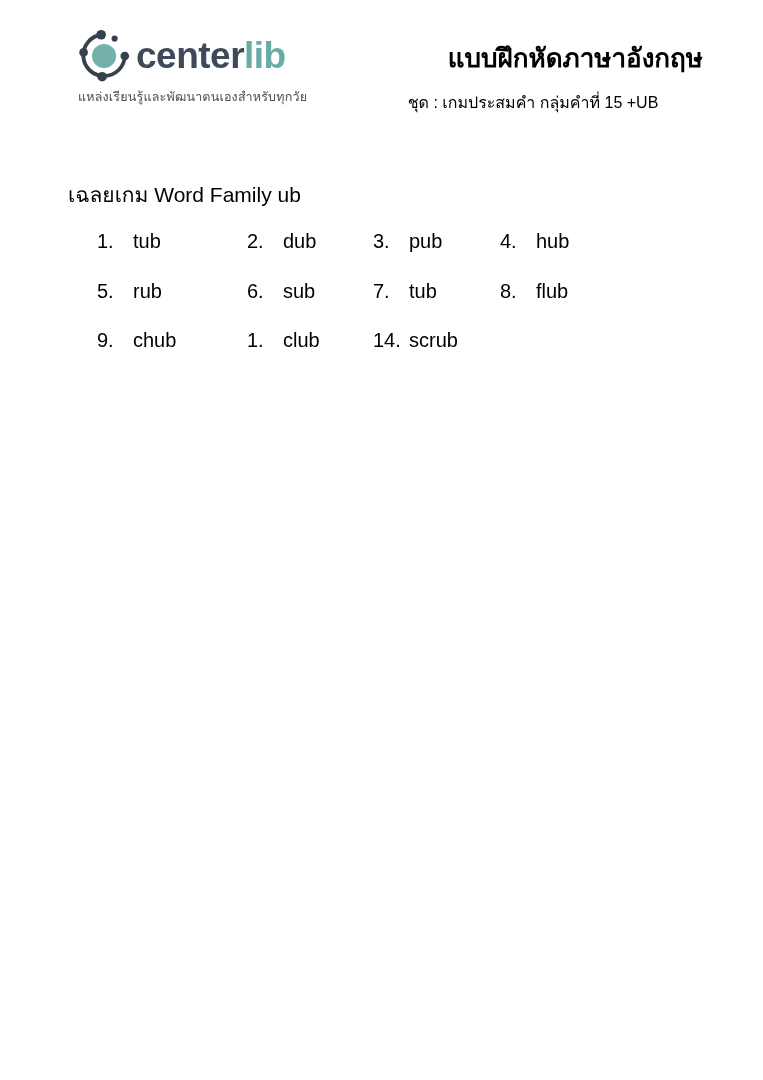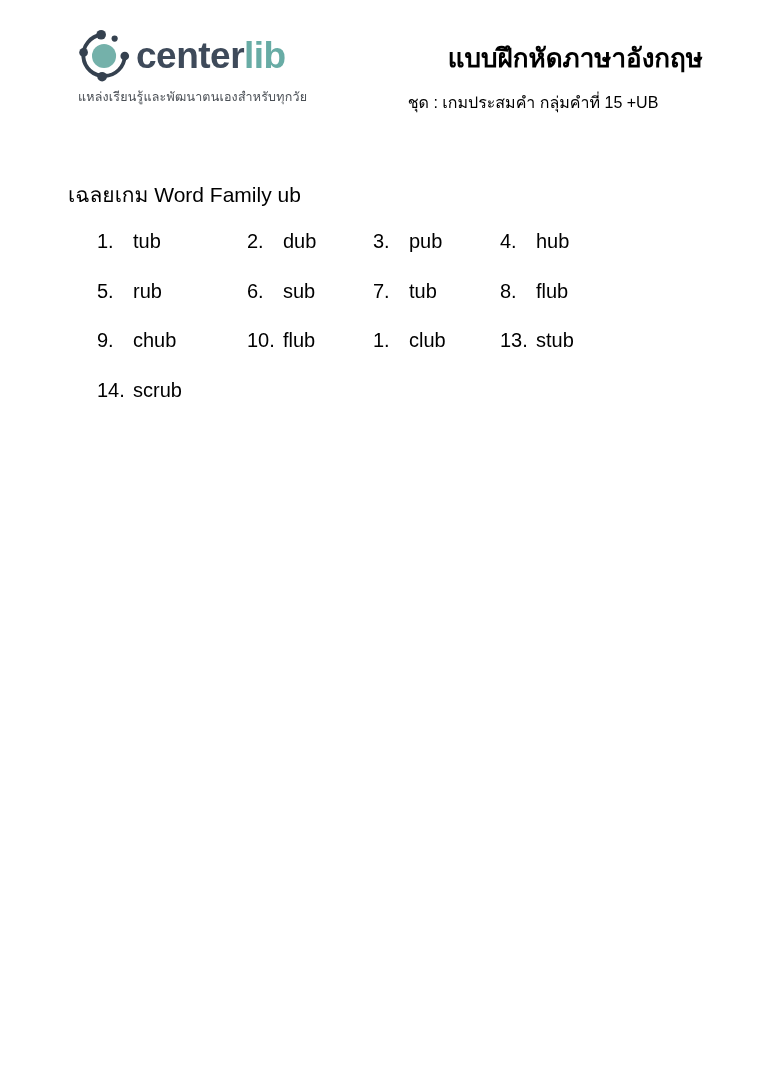--- a/index.html
+++ b/index.html
@@ -166,30 +166,22 @@
       </div>
     <div class="answer-item">
         <span class="num">8.</span>
         <span class="word">flub</span>
       </div>
     <div class="answer-item">
         <span class="num">9.</span>
         <span class="word">chub</span>
       </div>
     <div class="answer-item">
-        <span class="num">10.</span>
-        <span class="word">flub</span>
-      </div>
-    <div class="answer-item">
         <span class="num">1.</span>
         <span class="word">club</span>
-      </div>
-    <div class="answer-item">
-        <span class="num">13.</span>
-        <span class="word">stub</span>
       </div>
     <div class="answer-item">
         <span class="num">14.</span>
         <span class="word">scrub</span>
       </div>
   </div>
 
 </div>
 
 </body></html>

